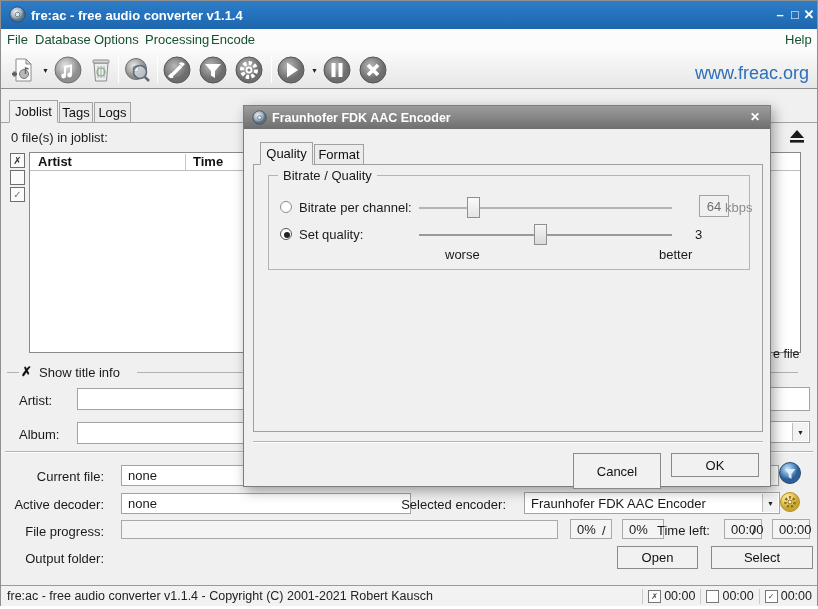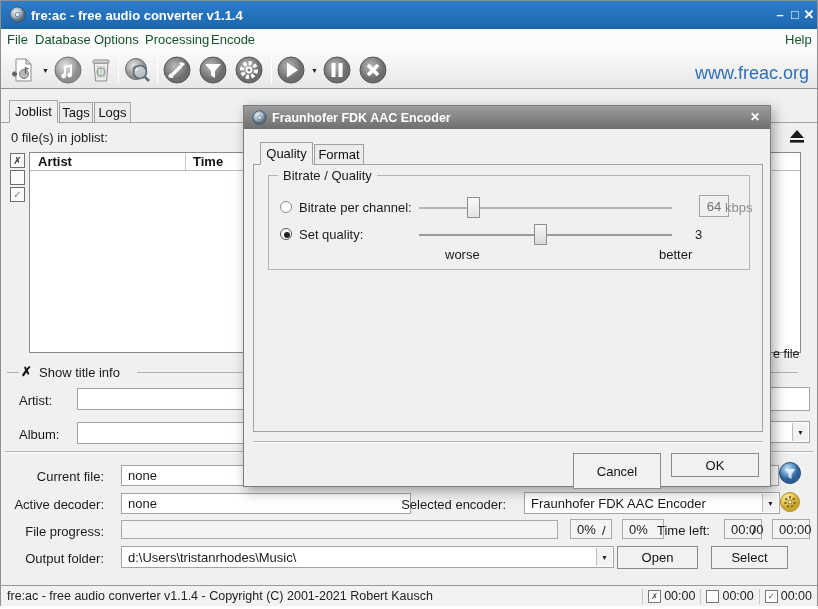--- a/index.html
+++ b/index.html
@@ -305,28 +305,24 @@
     <span class="abs lbl" style="left:656px;top:434px;">Time left:</span>
     <div class="abs field pfield" style="left:711px;top:430px;width:38px;height:20px;">
         <span>00:00</span>
       </div>
     <span class="abs lbl" style="left:751px;top:434px;">/</span>
     <div class="abs field pfield" style="left:759px;top:430px;width:38px;height:20px;">
         <span>00:00</span>
       </div>
 
     <span class="abs rlbl" style="left:0px;top:462px;width:103px;">Output folder:</span>
-    <div class="abs field" style="left:108px;top:457px;width:493px;height:22px;">
-      <span>d:\Users\tristanrhodes\Music\</span>
-      <div class="carrow">▼</div>
-    </div>
     <div class="abs btn" style="left:616px;top:457px;width:81px;height:23px;">
         <span>Open</span>
       </div>
-    <div class="abs btn" style="left:710px;top:457px;width:77px;height:23px;">
+    <div class="abs btn" style="left:710px;top:457px;width:102px;height:23px;">
         <span>Select</span>
       </div>
   </div>
 
   <div class="abs statusbar">
     <span class="stext">fre:ac - free audio converter v1.1.4 - Copyright (C) 2001-2021 Robert Kausch</span>
     <div class="stgroup">
       <div class="stbox">
           <span>✗</span>
         </div>

